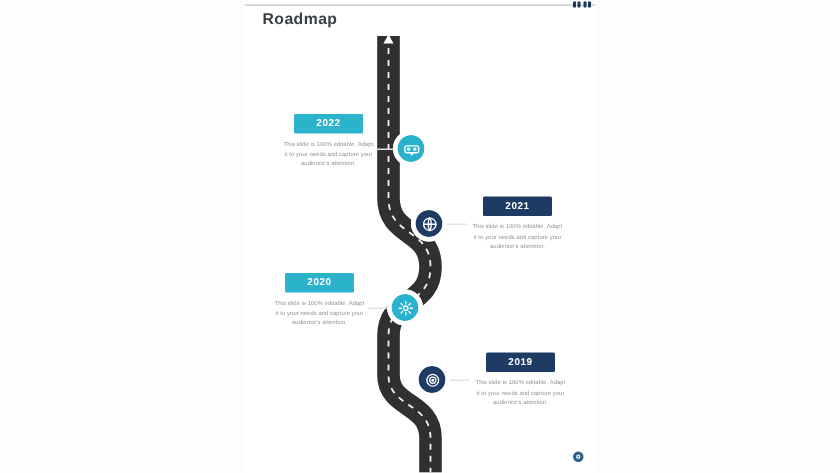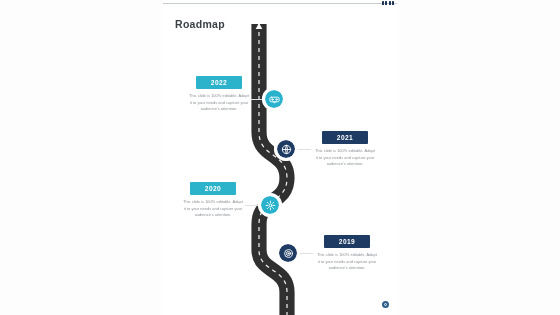--- a/index.html
+++ b/index.html
@@ -66,21 +66,21 @@
     width: 2px;
     height: 4px;
     background: #1d3557;
     border-radius: 0.5px;
   }
 
   
   .page-title {
     position: absolute;
     left: 12px;
-    top: 18px;
+    top: 7px;
     font-size: 10.5px;
     font-weight: bold;
     color: #3a3f45;
     letter-spacing: 0.3px;
   }
 
   
   .road-wrap {
     position: absolute;
     left: 0;

